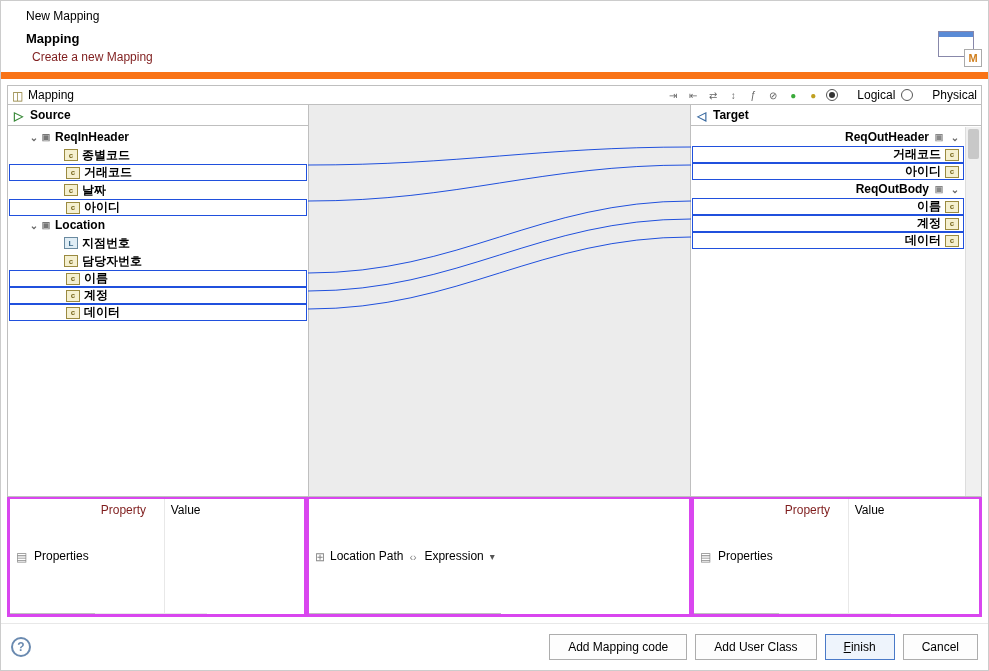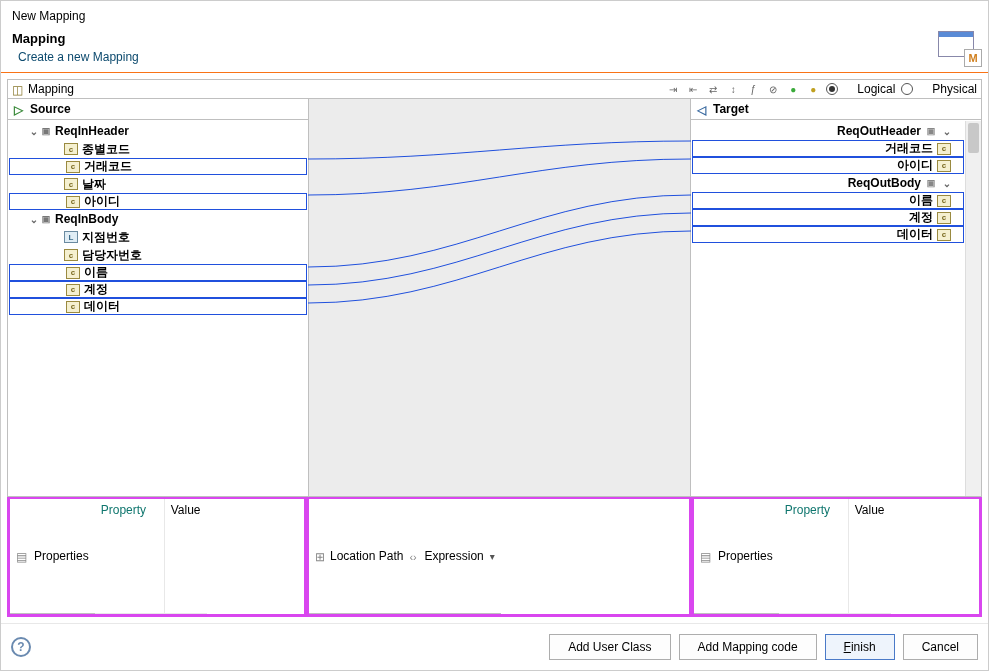--- a/index.html
+++ b/index.html
@@ -1,20 +1,20 @@
 <!DOCTYPE html>
 <html><head>
 <meta charset="utf-8">
 <style>
 * { box-sizing: border-box; margin: 0; padding: 0; font-family: "Segoe UI", Tahoma, sans-serif; font-size: 12px; }
 body { width: 989px; height: 671px; background: #fff; border: 1px solid #ccc; display: flex; flex-direction: column; }
-.header { padding: 8px 11px; border-bottom: 1px solid #f97316; position: relative; }
+.header { padding: 8px 25px; border-bottom: 7px solid #f97316; position: relative; }
 .header .title { font-size: 12px; margin-bottom: 8px; }
 .header .subtitle { font-size: 13px; font-weight: bold; margin-bottom: 4px; }
-.header .desc { font-size: 12px; margin-left: 6px; color: #0c4a6e; }
+.header .desc { font-size: 12px; margin-left: 6px; color: #7f1d1d; }
 .header .wizard-icon { position: absolute; right: 10px; top: 30px; width: 40px; height: 32px; }
 .wizard-icon .win { width: 36px; height: 26px; border: 1px solid #88a; background: #fff; position: relative; }
 .wizard-icon .win::before { content:""; position:absolute; top:0;left:0;right:0;height:5px;background:#5a8bd6; }
 .wizard-icon .badge { position:absolute; right:-4px; bottom:-4px; width:18px;height:18px;background:#fff;border:1px solid #aaa;display:flex;align-items:center;justify-content:center;color:#d08020;font-weight:bold;font-size:11px; }
 .workspace { flex: 1; border: 0 solid #ccc; margin: 6px; display: flex; flex-direction: column; }
 .mapping-bar { display:flex; align-items:center; border:1px solid #bfbfbf; background:#fff; padding: 2px 4px; }
 .mapping-bar .label { margin-left: 4px; flex:1; }
 .mapping-bar .tools { display:flex; gap:6px; align-items:center; }
 .mapping-bar .tool-icon { width:14px; height:14px; display:inline-flex;align-items:center;justify-content:center;font-size:10px;color:#666; }
 .radio { display:inline-flex; align-items:center; gap:19px; margin-left:6px; cursor:pointer;}
@@ -31,36 +31,36 @@
 .node { display:flex; align-items:center; height:18px; padding-left:6px; white-space:nowrap; }
 .node .toggle { width:12px; text-align:center; color:#666; font-size:10px; cursor:pointer; }
 .node .spacer { width:12px; }
 .node .type-icon { width:14px;height:12px;border:1px solid #9a8a40;background:#f5f0d0;font-size:8px;display:inline-flex;align-items:center;justify-content:center;color:#7a6a20;margin-right:4px; }
 .node .type-icon.l { border-color:#6a8aa0; background:#e0edf5; color:#3a6a8a; }
 .node .grp-icon { width:12px;height:12px;display:inline-flex;align-items:center;justify-content:center;font-size:9px;color:#777;margin-right:3px; }
 .node.highlight { border:1px solid #2050dd; background:#fff; margin:0 1px; height:17px; }
 .indent1 { padding-left: 20px; }
 .indent2 { padding-left: 44px; }
 .target-tree { padding: 2px 16px 2px 0; }
-.tnode { display:flex; align-items:center; justify-content:flex-end; height:18px; padding-right:12px; gap:4px; }
+.tnode { display:flex; align-items:center; justify-content:flex-end; height:18px; padding-right:4px; gap:4px; }
 .tnode.highlight { border:1px solid #2050dd; margin:0 1px; height:17px; }
 .tnode .toggle { width:12px;text-align:center;color:#666;font-size:10px;cursor:pointer;}
 .tnode .grp-icon{width:12px;height:12px;display:inline-flex;align-items:center;justify-content:center;font-size:9px;color:#888;}
 .tnode .type-icon{width:14px;height:12px;border:1px solid #9a8a40;background:#f5f0d0;font-size:8px;display:inline-flex;align-items:center;justify-content:center;color:#7a6a20;}
 svg.connections { position:absolute; left:300px; top:22px; right:290px; bottom:0; width:calc(100% - 590px); height:calc(100% - 22px); pointer-events:none; }
 svg.connections path { stroke:#2050dd; stroke-width:1; fill:none; }
 .lower { display:grid; grid-template-columns: 300px 1fr 290px; height:120px; }
 .panel { border:3px solid #d946ef; margin-top:-1px; background:#fff; display:flex; flex-direction:row; }
 .panel + .panel { margin-left:-1px; }
 .panel-head { padding:4px 6px; border-bottom:1px solid #bfbfbf; display:flex; align-items:center; gap:6px; }
 .panel-head .tab { display:inline-flex;align-items:center;gap:3px; }
 .panel-head .drop { margin-left:auto; color:#555; font-size:10px; cursor:pointer;}
 .prop-row { display:flex; border-bottom:1px solid #e8e8e8; }
 .prop-row > div { padding:4px 6px; }
-.prop-row .k { width:70px; border-right:1px solid #e8e8e8; color:#0f766e;}
+.prop-row .k { width:70px; border-right:1px solid #e8e8e8; color:#7f1d1d;}
 .footer { display:flex; align-items:center; padding:10px; gap:8px; border-top:1px solid #e8e8e8; }
 .footer .help { width:20px;height:20px;border:2px solid #6a8ab0;border-radius:50%;display:flex;align-items:center;justify-content:center;color:#6a8ab0;font-weight:bold;cursor:pointer;}
 .footer .spacer { flex:1; }
 .footer button { padding:5px 18px; background:#fdfdfd; border:1px solid #adadad; font-size:12px; cursor:pointer; }
 .footer button.primary { border-color:#4a7ac8; background:#eef4fc; }
 .small-icon { width:12px;height:12px;display:inline-block; }
 .icon-mapping::before{content:"◫";color:#8a7a30;}
 .icon-src::before{content:"▷";color:#3a8a3a;}
 .icon-tgt::before{content:"◁";color:#3a6aa0;}
 .icon-props::before{content:"▤";color:#888;}
@@ -133,21 +133,21 @@
             <span>날짜</span>
           </div>
         <div class="node indent2 highlight">
             <span class="spacer"></span>
             <span class="type-icon">c</span>
             <span>아이디</span>
           </div>
         <div class="node indent1">
           <span class="toggle">⌄</span>
           <span class="grp-icon">▣</span>
-          <span>ReqInBody</span>
+          <span>Location</span>
         </div>
         <div class="node indent2">
             <span class="spacer"></span>
             <span class="type-icon l">L</span>
             <span>지점번호</span>
           </div>
         <div class="node indent2">
             <span class="spacer"></span>
             <span class="type-icon">c</span>
             <span>담당자번호</span>
@@ -256,17 +256,17 @@
         <div class="k">Property</div>
         <div>Value</div>
       </div>
     </div>
   </div>
 </div>
 
 <div class="footer">
   <div class="help">?</div>
   <div class="spacer"></div>
+  <button>Add Mapping code</button>
   <button>Add User Class</button>
-  <button>Add Mapping code</button>
   <button class="primary"><u>F</u><span>inish</span></button>
   <button>Cancel</button>
 </div>
 
 </body></html>

